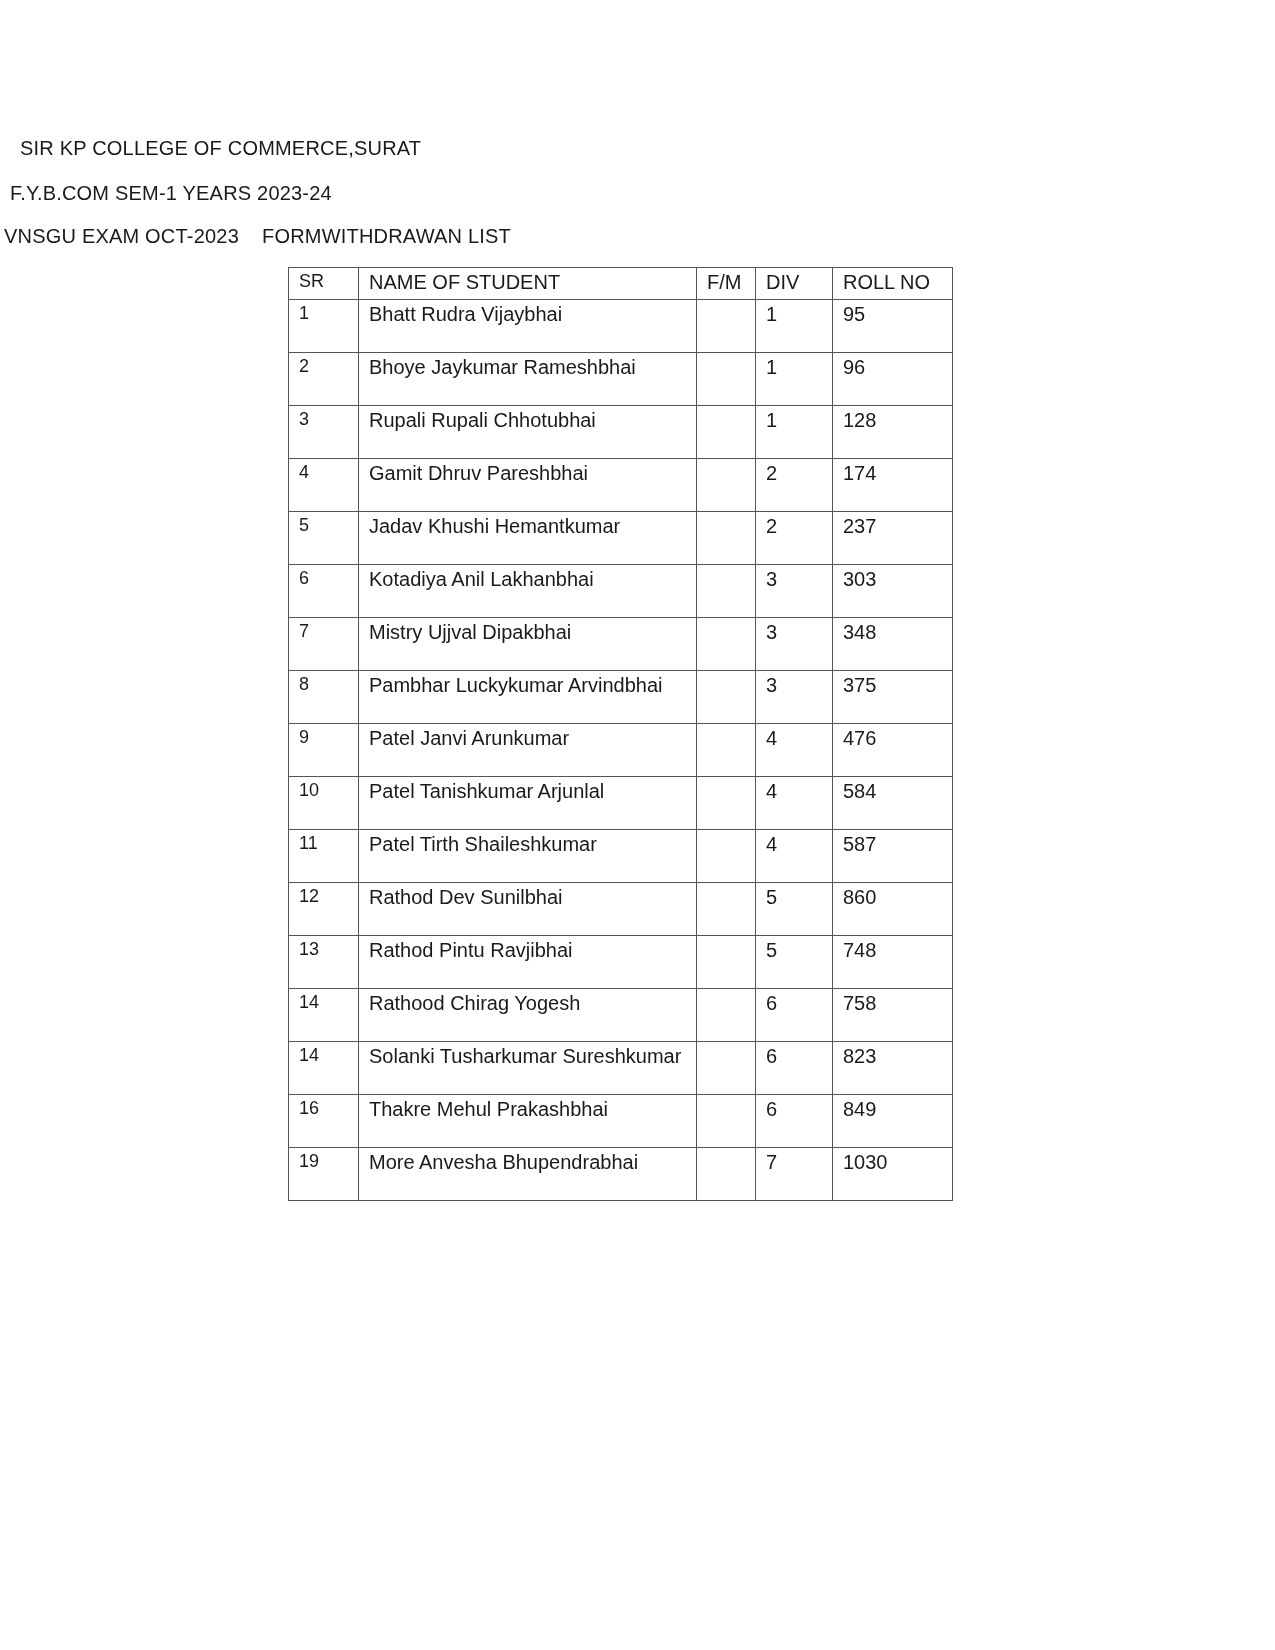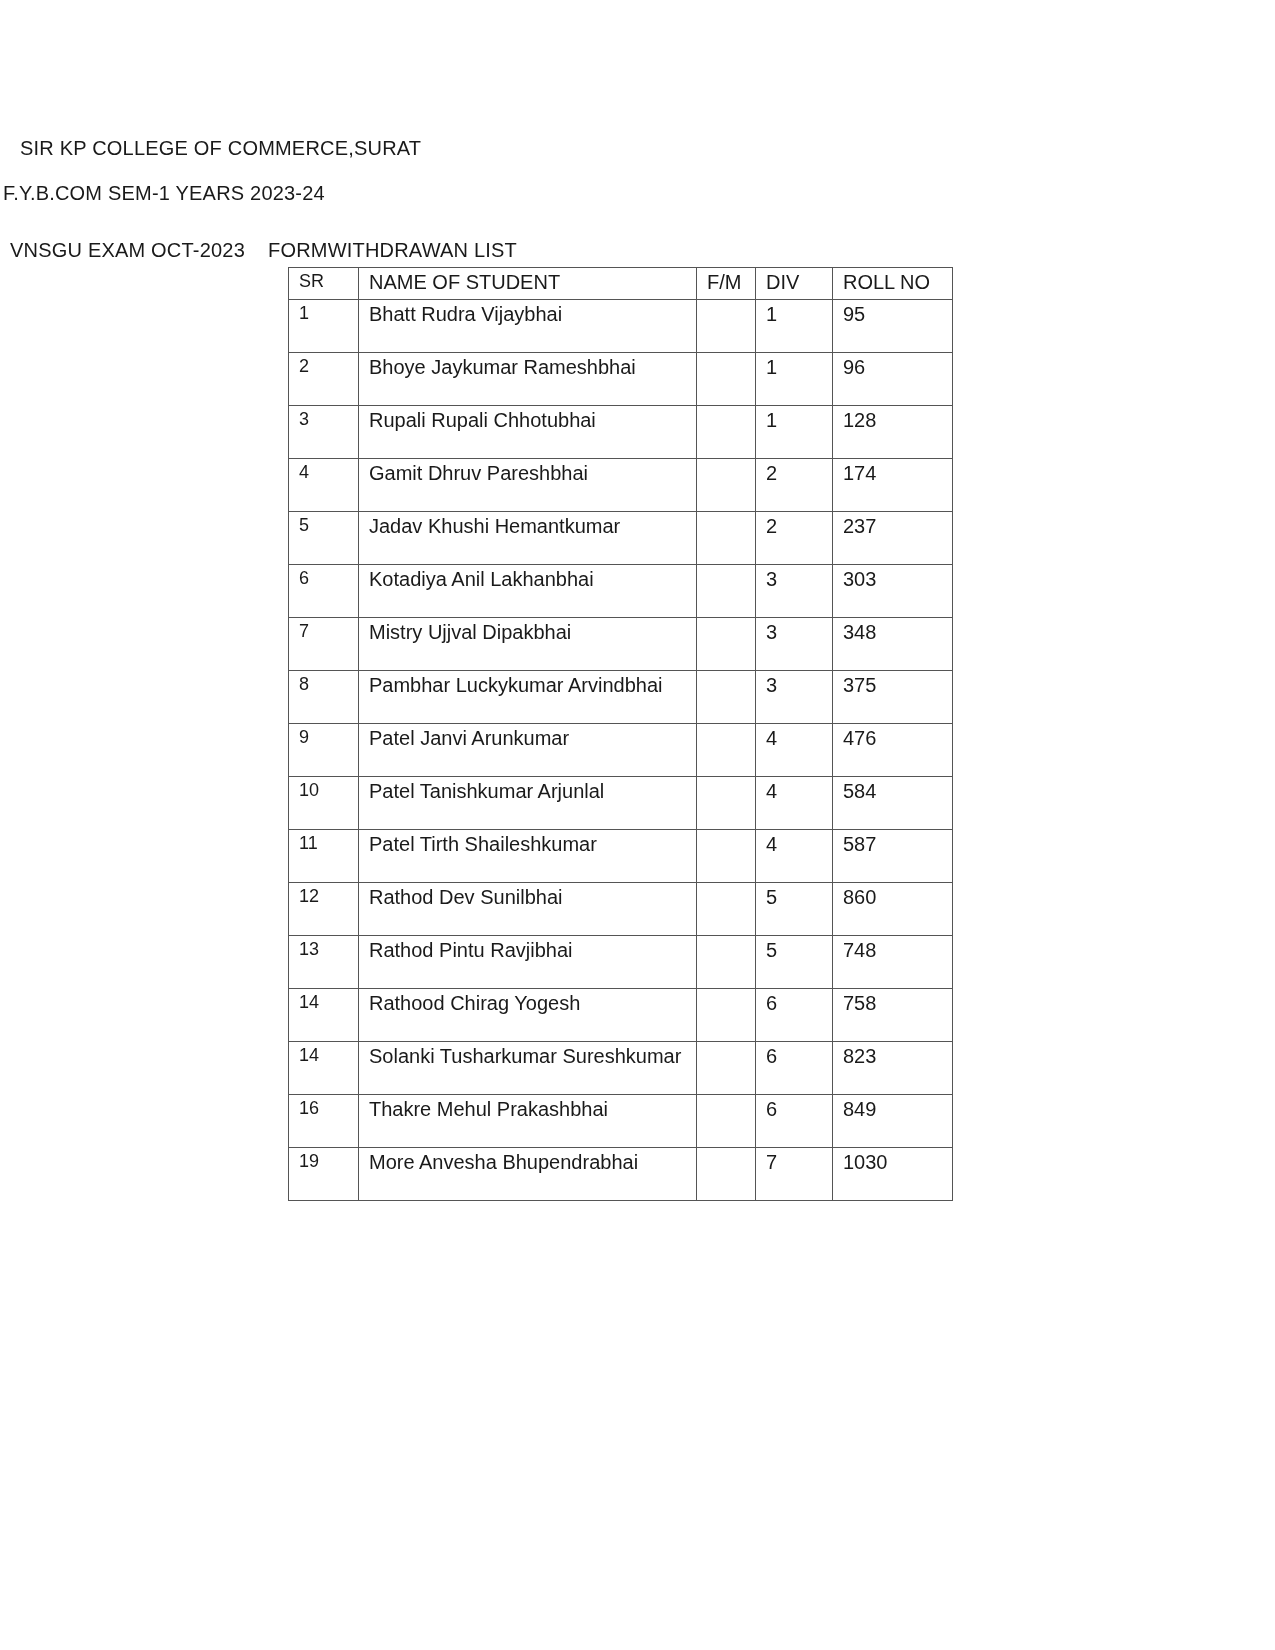--- a/index.html
+++ b/index.html
@@ -1,20 +1,20 @@
 <!DOCTYPE html>
 <html><head>
 <meta charset="utf-8">
 <style>
   html, body { margin: 0; padding: 0; background: #ffffff; }
   body { width: 1275px; height: 1650px; position: relative; font-family: "Liberation Sans", "DejaVu Sans", sans-serif; color: #1a1a1a; }
   .title { position: absolute; left: 0; width: 1275px; font-size: 20px; letter-spacing: 0.2px; }
   .t1 { top: 137px; padding-left: 20px; box-sizing: border-box; }
-  .t2 { top: 182px; padding-left: 3px; box-sizing: border-box; }
-  .t3 { top: 239px; padding-left: 10px; box-sizing: border-box; white-space: pre; }
+  .t2 { top: 182px; padding-left: 10px; box-sizing: border-box; }
+  .t3 { top: 225px; padding-left: 4px; box-sizing: border-box; white-space: pre; }
   table { position: absolute; left: 288px; top: 267px; border-collapse: collapse; font-size: 20px; }
   td, th { border: 1.5px solid #555; vertical-align: top; text-align: left; font-weight: normal; padding: 3px 10px 0 10px; box-sizing: border-box; }
   th { height: 32px; }
   td { height: 53px; }
   tr.short td { height: 32px; }
   .c-sr { width: 70px; font-size: 18px; }
   .c-name { width: 338px; margin-top: 28px; }
   .c-fm { width: 59px; }
   .c-div { width: 77px; }
   .c-roll { width: 120px; margin-top: 24px; }

